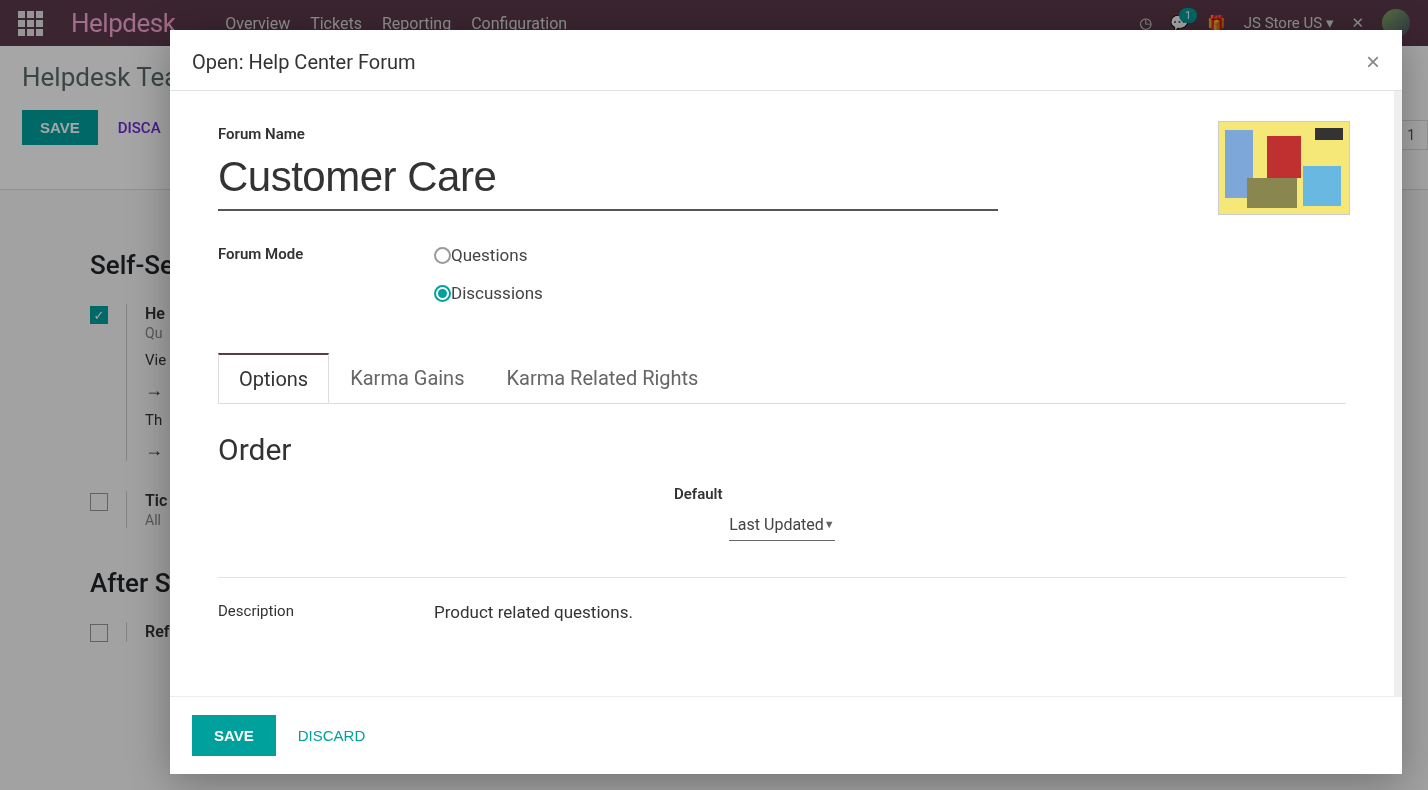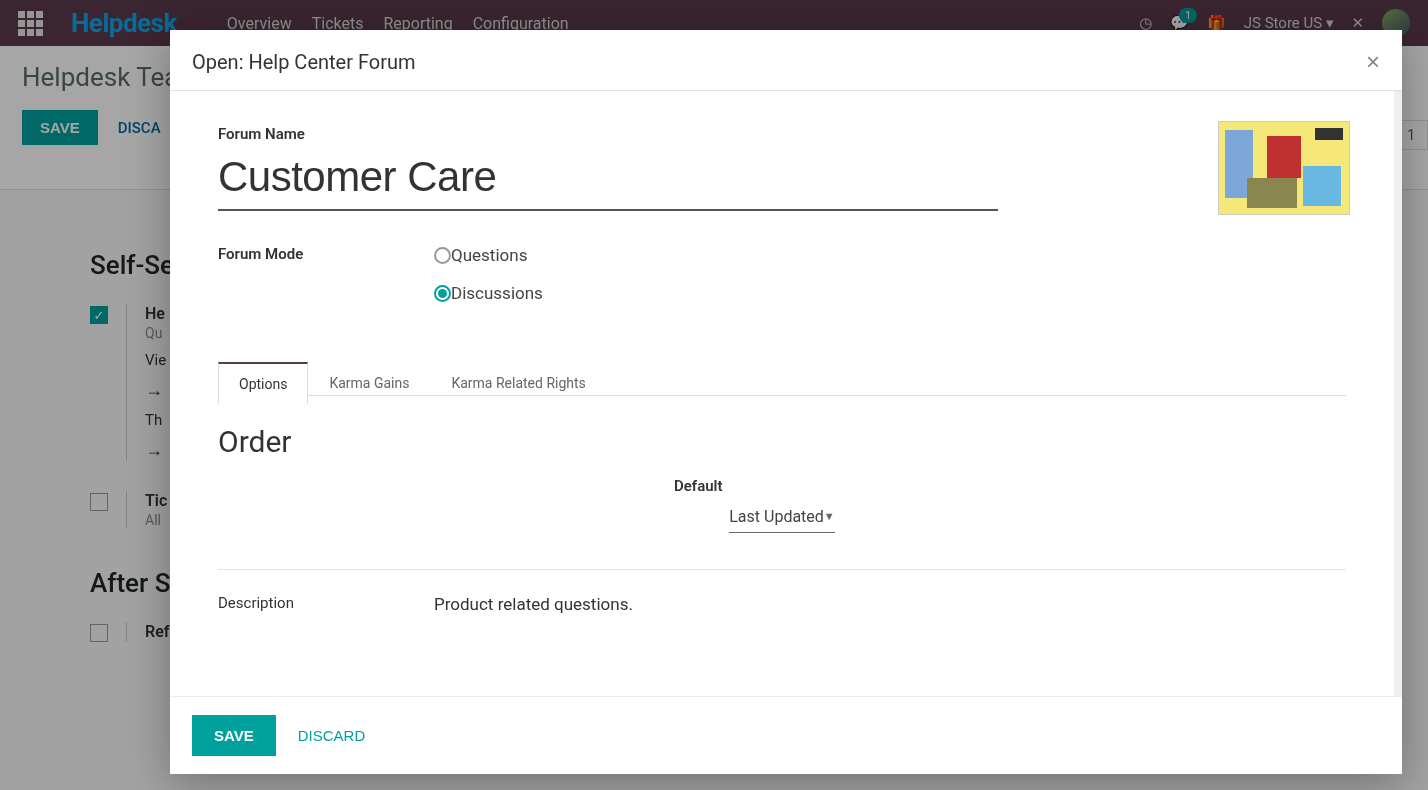--- a/index.html
+++ b/index.html
@@ -2,33 +2,33 @@
 <html><head>
 <meta charset="utf-8">
 <style>
 * { box-sizing: border-box; margin: 0; padding: 0; }
 body { font-family: -apple-system, BlinkMacSystemFont, "Segoe UI", Roboto, sans-serif; width: 1428px; height: 790px; overflow: hidden; position: relative; background: #f9f9f9; }
 
 
 .topnav { height: 46px; background: #5b3a4a; display: flex; align-items: center; padding: 0 18px; color: #e5e5e5; }
 .apps-icon { display: grid; grid-template-columns: repeat(3,7px); grid-template-rows: repeat(3,7px); gap: 2px; margin-right: 28px; }
 .apps-icon span { background: #e5e5e5; width: 7px; height: 7px; }
-.brand { font-size: 26px; font-weight: 700; color: #0ea5e9; margin-right: 50px; letter-spacing: -0.5px; }
+.brand { font-size: 26px; font-weight: 400; color: #f9a8d4; margin-right: 50px; letter-spacing: -0.5px; }
 .topnav-menu { display: flex; gap: 20px; font-size: 16px; color: #ddd; flex: 1; }
 .topnav-right { display: flex; align-items: center; gap: 18px; font-size: 15px; color: #ddd; }
 .bell-wrap { position: relative; }
 .bell-badge { position: absolute; top: -6px; right: -8px; background: #00a09d; color: #fff; border-radius: 8px; font-size: 11px; padding: 1px 6px; }
 .avatar-img { width: 28px; height: 28px; border-radius: 50%; background: linear-gradient(135deg,#8a6,#456); }
 
 
 .subheader { height: 144px; background: #fff; border-bottom: 1px solid #ddd; padding: 16px 22px 0; }
 .breadcrumb-title { font-size: 26px; color: #5b6b6b; font-weight: 400; }
 .subheader-actions { margin-top: 18px; display: flex; gap: 20px; align-items: center; }
 .btn-save-sm { background: #00a09d; color: #fff; border: none; padding: 9px 18px; font-weight: 600; font-size: 15px; cursor: pointer; }
-.btn-discard-sm { color: #0369a1; font-weight: 500; font-size: 15px; cursor: pointer; }
+.btn-discard-sm { color: #6d28d9; font-weight: 500; font-size: 15px; cursor: pointer; }
 .badge-right { position:absolute; right: 0; top: 120px; background:#fff; border:1px solid #ddd; padding:6px 12px; font-size:14px; color:#555; }
 
 
 .bg-content { padding: 20px 90px; color: #333; }
 .bg-section-title { font-size: 26px; font-weight: 500; margin: 40px 0 24px; color: #212529; }
 .bg-row { display: flex; align-items: flex-start; gap: 14px; margin-bottom: 20px; }
 .bg-checkbox { width: 18px; height: 18px; border: 1px solid #999; display:inline-flex; align-items:center; justify-content:center; margin-top:2px; }
 .bg-checkbox.checked { background:#00a09d; border-color:#00a09d; }
 .bg-checkbox.checked::after { content:"✓"; color:#fff; font-size:13px; }
 .bg-divider { width: 1px; background:#ccc; align-self:stretch; margin:0 4px; }
@@ -61,21 +61,21 @@
 
 .field-row { display:flex; align-items:flex-start; margin-top: 34px; }
 .field-row .field-label { width: 216px; flex-shrink:0; }
 .radio-group { display:flex; flex-direction:column; gap:18px; }
 .radio-item { display:flex; align-items:center; font-size:17px; color:#444; cursor:pointer; }
 .radio-outer { width:17px; height:17px; border:2px solid #999; border-radius:50%; display:inline-flex; align-items:center; justify-content:center; }
 .radio-item.selected .radio-outer { border-color:#00a09d; }
 .radio-item.selected .radio-outer::after { content:""; width:9px; height:9px; background:#00a09d; border-radius:50%; }
 
 .tabs { display:flex; margin-top: 50px; border-bottom: 1px solid #ddd; }
-.tab { padding: 12px 20px; font-size: 14px; color: #666; cursor:pointer; border:1px solid transparent; border-bottom:none; position:relative; top:9px; }
+.tab { padding: 12px 20px; font-size: 20px; color: #666; cursor:pointer; border:1px solid transparent; border-bottom:none; position:relative; top:0; }
 .tab.active { color:#333; border-color:#ddd; background:#fff; border-top:2px solid #5b3a4a; }
 
 .tab-section-title { font-size: 30px; color:#333; margin: 28px 0 18px; }
 .select-row { display:flex; align-items:center;flex-direction:column; }
 .select-row .field-label { width:216px; font-weight:600; }
 .select-field { flex:1; max-width:840px; border:none; border-bottom:1px solid #666; padding:6px 0; font-size:16px; color:#444; display:flex; justify-content:space-between; align-items:center; cursor:pointer; }
 .caret { font-size:11px; color:#666; }
 
 .sep { height:1px; background:#e5e5e5; margin:36px 0 24px; }
 .desc-row { display:flex; }

